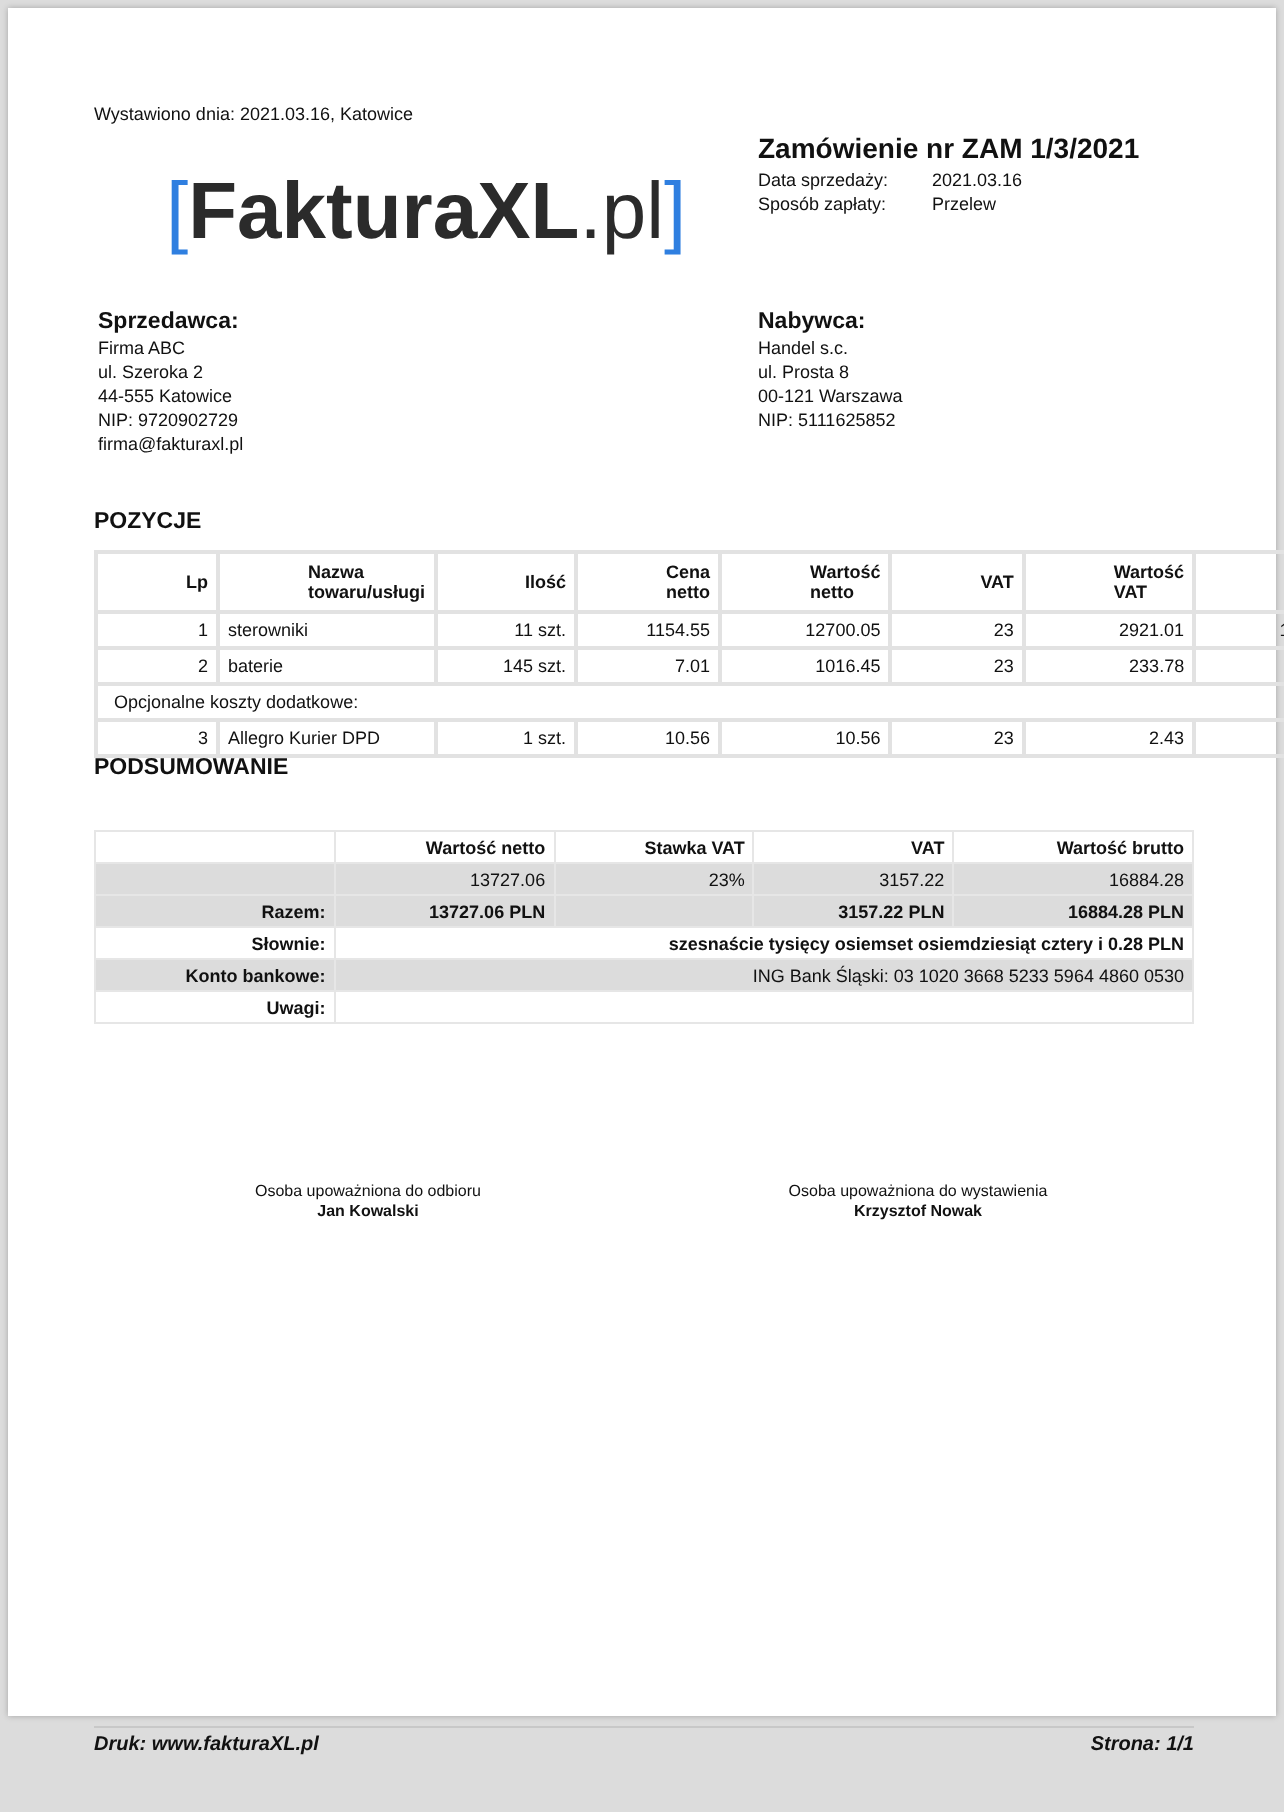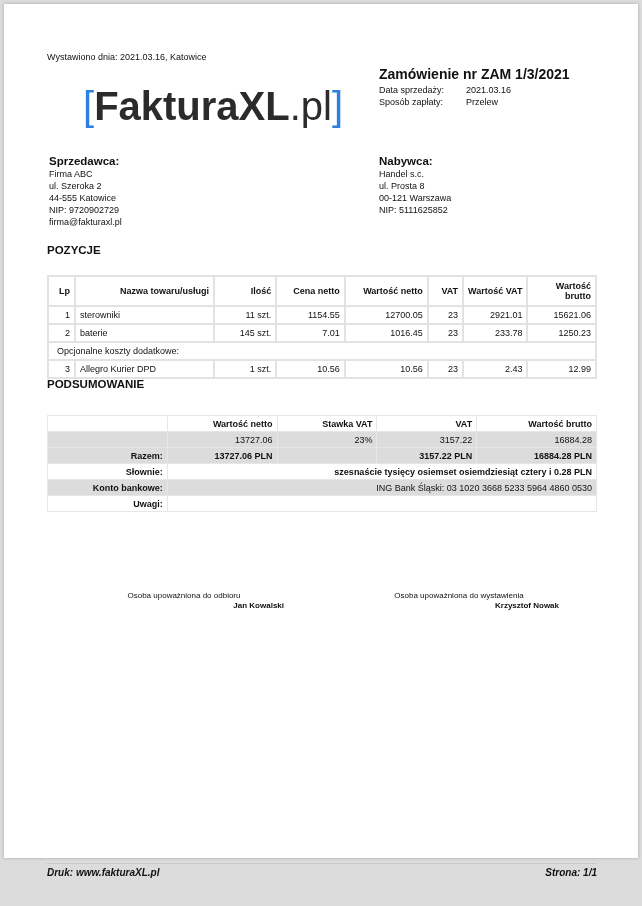--- a/index.html
+++ b/index.html
@@ -17,29 +17,29 @@
   .order-row { font-size:9px; line-height:12px; display:flex; }
   .order-row .k { width:87px; }
   .party { top:150px; font-size:9px; line-height:12px; }
   .party .h { font-size:11.5px; font-weight:bold; line-height:14px; }
   .seller { left:45px; }
   .buyer { left:375px; }
   .sec-title { left:43px; font-size:11.5px; font-weight:bold; }
   table { border-collapse:collapse; font-size:9px; }
   .pos { position:absolute; left:43px; top:271px; width:550px; }
   .pos th, .pos td { border:2px solid #e2e2e2; padding:0 4px; height:16px; }
-  .pos th { height:28px; font-weight:bold; text-align:right; }
+  .pos th { height:28px; font-weight:bold; text-align:left;padding-left:44px; }
   .pos td.r { text-align:right; }
   .pos td.l { text-align:left; }
   .sum { position:absolute; left:43px; top:411px; width:550px; }
   .sum td { padding:0 4px; height:15px; text-align:right; border:1px solid #e6e6e6; }
   .sum tr.g td { background:#dcdcdc; }
   .sum .b { font-weight:bold; }
   .sign { top:587px; width:200px; text-align:center; font-size:8px; line-height:10px; }
-  .sign .n { font-weight:bold;text-align:right; }
+  .sign .n { font-weight:bold; }
   .footer-line { left:43px; top:859px; width:550px; height:1px; background:#c8c8c8; }
   .footer { top:863px; font-size:10px; font-style:italic; font-weight:bold; }
 </style>
 </head>
 <body>
 
 <div class="page">
 
   <div class="abs issued">Wystawiono dnia: 2021.03.16, Katowice</div>
 
@@ -69,21 +69,21 @@
   </div>
 
   <div class="abs party buyer">
     <div class="h">Nabywca:</div>
     <div>Handel s.c.</div>
     <div>ul. Prosta 8</div>
     <div>00-121 Warszawa</div>
     <div>NIP: 5111625852</div>
   </div>
 
-  <div class="abs sec-title" style="top:240px;">POZYCJE</div>
+  <div class="abs sec-title" style="top:251px;">POZYCJE</div>
 
   <table class="pos">
     <colgroup>
       <col style="width:26px">
         <col style="width:134px">
         <col style="width:60px">
         <col style="width:66px">
       <col style="width:80px">
         <col style="width:34px">
         <col style="width:62px">

